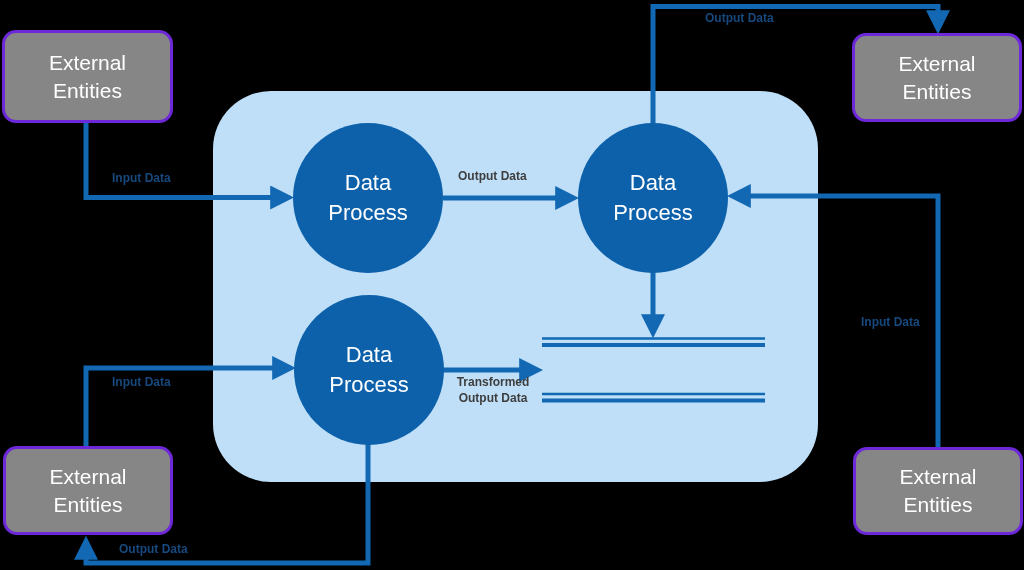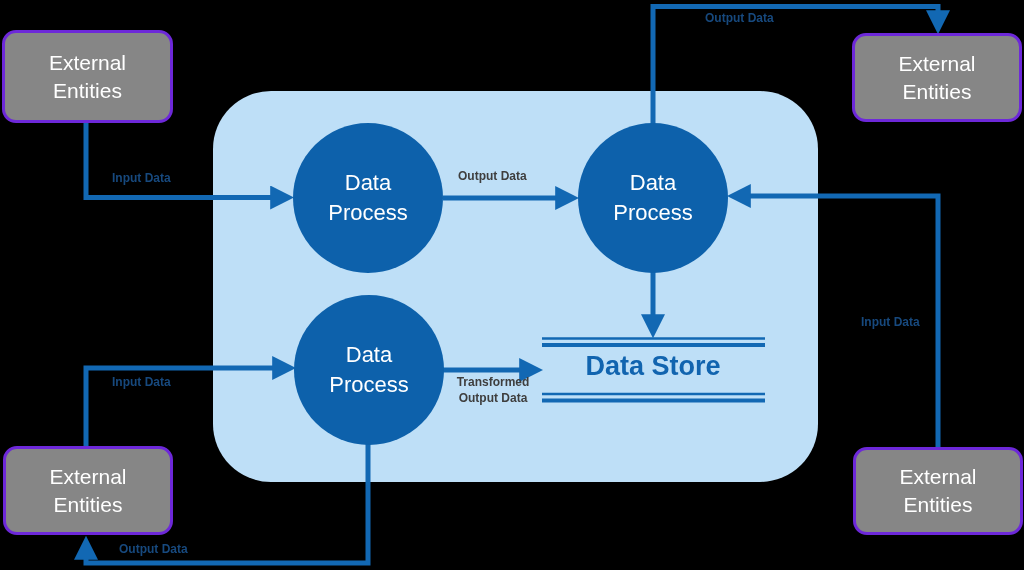--- a/index.html
+++ b/index.html
@@ -137,21 +137,20 @@
   <div class="process p1">
     <span>Data Process</span>
   </div>
   <div class="process p2">
     <span>Data Process</span>
   </div>
   <div class="process p3">
     <span>Data Process</span>
   </div>
 
-  <div class="datastore-label">Data Store</div>
 
   <div class="flow-label lbl-input-tl">Input Data</div>
   <div class="flow-label gray lbl-output-mid">Output Data</div>
   <div class="flow-label lbl-output-top">Output Data</div>
   <div class="flow-label lbl-input-r">Input Data</div>
   <div class="flow-label gray lbl-transformed">Transformed Output Data</div>
   <div class="flow-label lbl-input-bl">Input Data</div>
   <div class="flow-label lbl-output-bot">Output Data</div>
 
 </div>

